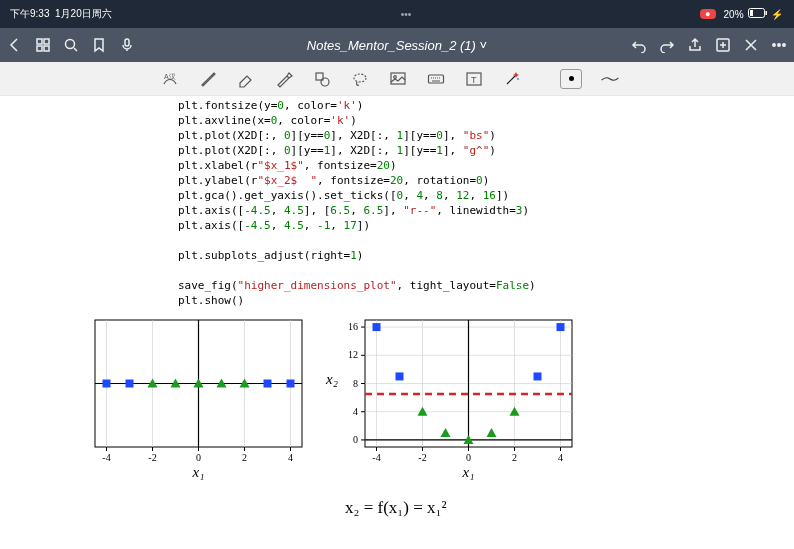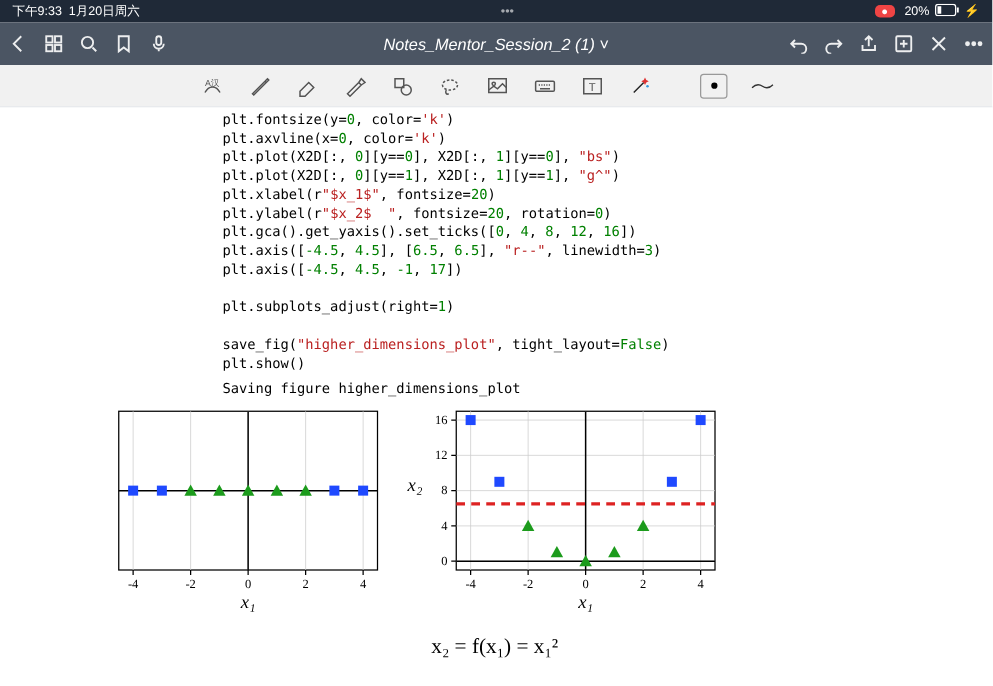--- a/index.html
+++ b/index.html
@@ -1,17 +1,17 @@
 <!DOCTYPE html>
 <html><head>
 <meta charset="utf-8">
 <style>
   *{box-sizing:border-box;margin:0;padding:0;}
   body{width:794px;height:549px;background:#fff;font-family:-apple-system,BlinkMacSystemFont,sans-serif;overflow:hidden;position:relative;}
-  .status-bar{height:18px;background:#1f2937;color:#fff;display:flex;align-items:center;padding:0 10px;font-size:10px;}
+  .status-bar{height:28px;background:#1f2937;color:#fff;display:flex;align-items:center;padding:0 10px;font-size:10px;}
   .status-left{flex:0 0 auto;}
   .status-center{flex:1;text-align:center;opacity:.6;}
   .status-right{flex:0 0 auto;display:flex;gap:4px;align-items:center;}
   .rec-pill{background:#ef4444;color:#fff;border-radius:4px;padding:0 5px;font-size:9px;}
   .title-bar{height:34px;background:#4b5563;color:#fff;display:flex;align-items:center;padding:0 6px;font-style:italic;}
   .tb-left,.tb-right{display:flex;gap:10px;align-items:center;}
   .tb-left{flex:0 0 200px;}
   .tb-right{flex:0 0 200px;justify-content:flex-end;}
   .tb-center{flex:1;text-align:center;font-size:13px;}
   .tb-icon{width:18px;height:18px;display:flex;align-items:center;justify-content:center;opacity:.9;cursor:pointer;}
@@ -205,21 +205,20 @@
 <span>plt.ylabel(r</span><span class="s">"$x_2$  "</span><span>, fontsize=</span><span class="n">20</span><span>, rotation=</span><span class="n">0</span><span>)</span>
 <span>plt.gca().get_yaxis().set_ticks([</span><span class="n">0</span><span>, </span><span class="n">4</span><span>, </span><span class="n">8</span><span>, </span><span class="n">12</span><span>, </span><span class="n">16</span><span>])</span>
 <span>plt.axis([</span><span class="n">-4.5</span><span>, </span><span class="n">4.5</span><span>], [</span><span class="n">6.5</span><span>, </span><span class="n">6.5</span><span>], </span><span class="s">"r--"</span><span>, linewidth=</span><span class="n">3</span><span>)</span>
 <span>plt.axis([</span><span class="n">-4.5</span><span>, </span><span class="n">4.5</span><span>, </span><span class="n">-1</span><span>, </span><span class="n">17</span><span>])</span>
 <span></span>
 <span>plt.subplots_adjust(right=</span><span class="n">1</span><span>)</span>
 <span></span>
 <span>save_fig(</span><span class="s">"higher_dimensions_plot"</span><span>, tight_layout=</span><span class="k">False</span><span>)</span>
 <span>plt.show()</span></div>
 
-<div class="output">Saving figure higher_dimensions_plot</div>
 
 <div class="figure-area">
   <svg class="plot" id="plot-left" style="left:0;top:0" width="260" height="170">
         <rect x="45" y="8" width="207" height="127" fill="none" stroke="#000" stroke-width="1"></rect>
         <line x1="56.5" y1="8" x2="56.5" y2="135" stroke="#ccc" stroke-width="0.6"></line>
         <line x1="56.5" y1="135" x2="56.5" y2="139" stroke="#000"></line>
         <text x="56.5" y="149" text-anchor="middle" font-size="10" font-family="serif">-4</text>
         <line x1="102.5" y1="8" x2="102.5" y2="135" stroke="#ccc" stroke-width="0.6"></line>
         <line x1="102.5" y1="135" x2="102.5" y2="139" stroke="#000"></line>
         <text x="102.5" y="149" text-anchor="middle" font-size="10" font-family="serif">-2</text>

